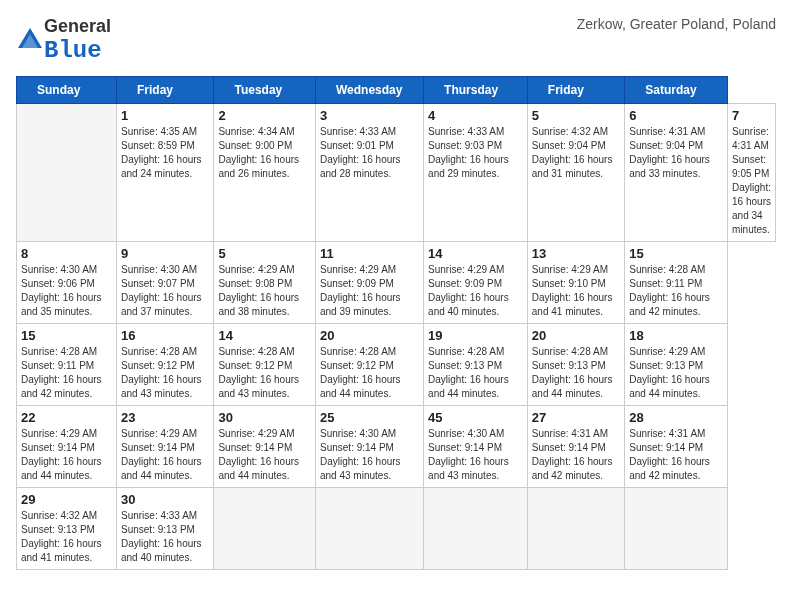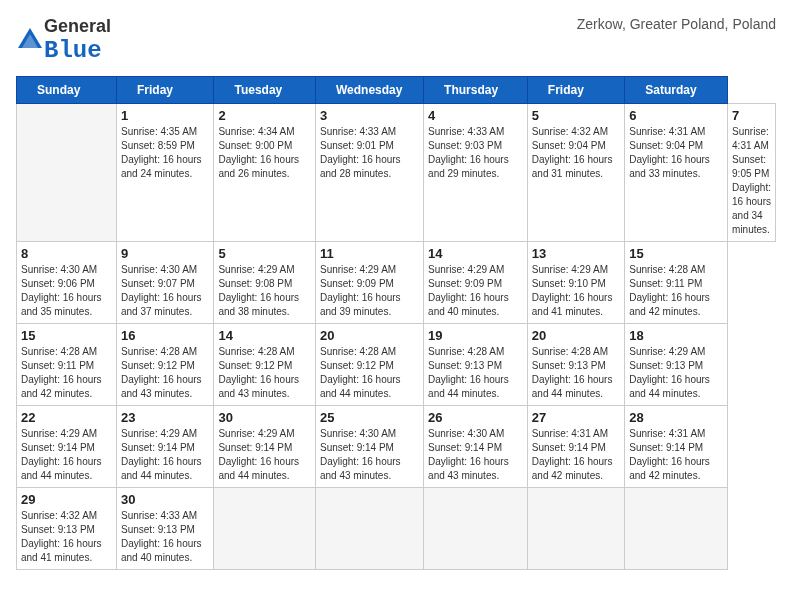--- a/index.html
+++ b/index.html
@@ -219,21 +219,21 @@
         </td>
         <td>
           <span class="day-num">30</span>
           <div class="day-info">Sunrise: 4:29 AM<br>Sunset: 9:14 PM<br>Daylight: 16 hours and 44 minutes.</div>
         </td>
         <td>
           <span class="day-num">25</span>
           <div class="day-info">Sunrise: 4:30 AM<br>Sunset: 9:14 PM<br>Daylight: 16 hours and 43 minutes.</div>
         </td>
         <td>
-          <span class="day-num">26</span>
+          <span class="day-num">45</span>
           <div class="day-info">Sunrise: 4:30 AM<br>Sunset: 9:14 PM<br>Daylight: 16 hours and 43 minutes.</div>
         </td>
         <td>
           <span class="day-num">27</span>
           <div class="day-info">Sunrise: 4:31 AM<br>Sunset: 9:14 PM<br>Daylight: 16 hours and 42 minutes.</div>
         </td>
         <td>
           <span class="day-num">28</span>
           <div class="day-info">Sunrise: 4:31 AM<br>Sunset: 9:14 PM<br>Daylight: 16 hours and 42 minutes.</div>
         </td>

